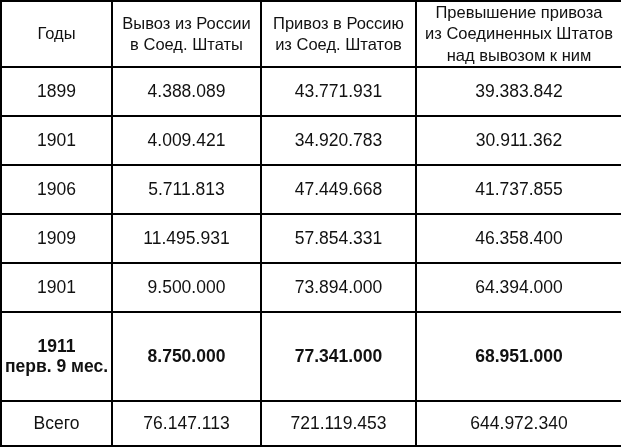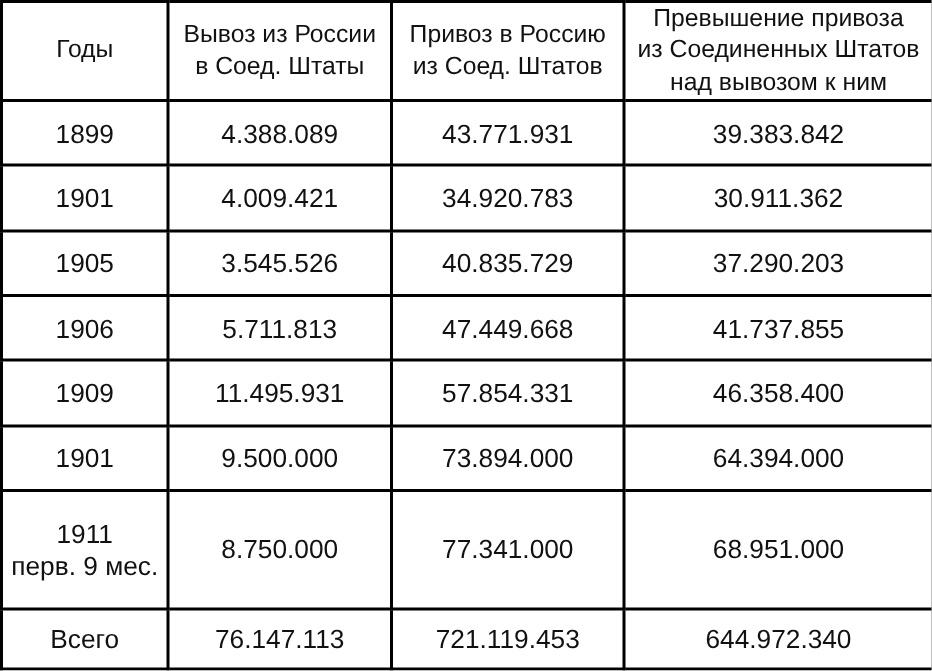--- a/index.html
+++ b/index.html
@@ -33,21 +33,21 @@
     font-size: 16.5px;
     line-height: 1.28;
     height: 64px;
   }
   .trade-table td {
     font-size: 17.5px;
     line-height: 1.15;
     height: 25px;
     margin-top: 21px;
   }
-  tr.row-1911 td { height: 47px; }
+  tr.row-1911 td { height: 47px; font-weight: bold; }
   tr.row-total td { height: 23px; }
 </style>
 </head>
 <body>
 
 <table class="trade-table">
   <colgroup>
     <col style="width:111px">
     <col style="width:149px">
     <col style="width:155px">
@@ -72,26 +72,20 @@
       <td>43.771.931</td>
       <td>39.383.842</td>
     </tr>
     <tr>
       <td>1901</td>
       <td>4.009.421</td>
       <td>34.920.783</td>
       <td>30.911.362</td>
     </tr>
     <tr>
-      <td>1905</td>
-      <td>3.545.526</td>
-      <td>40.835.729</td>
-      <td>37.290.203</td>
-    </tr>
-    <tr>
       <td>1906</td>
       <td>5.711.813</td>
       <td>47.449.668</td>
       <td>41.737.855</td>
     </tr>
     <tr>
       <td>1909</td>
       <td>11.495.931</td>
       <td>57.854.331</td>
       <td>46.358.400</td>

